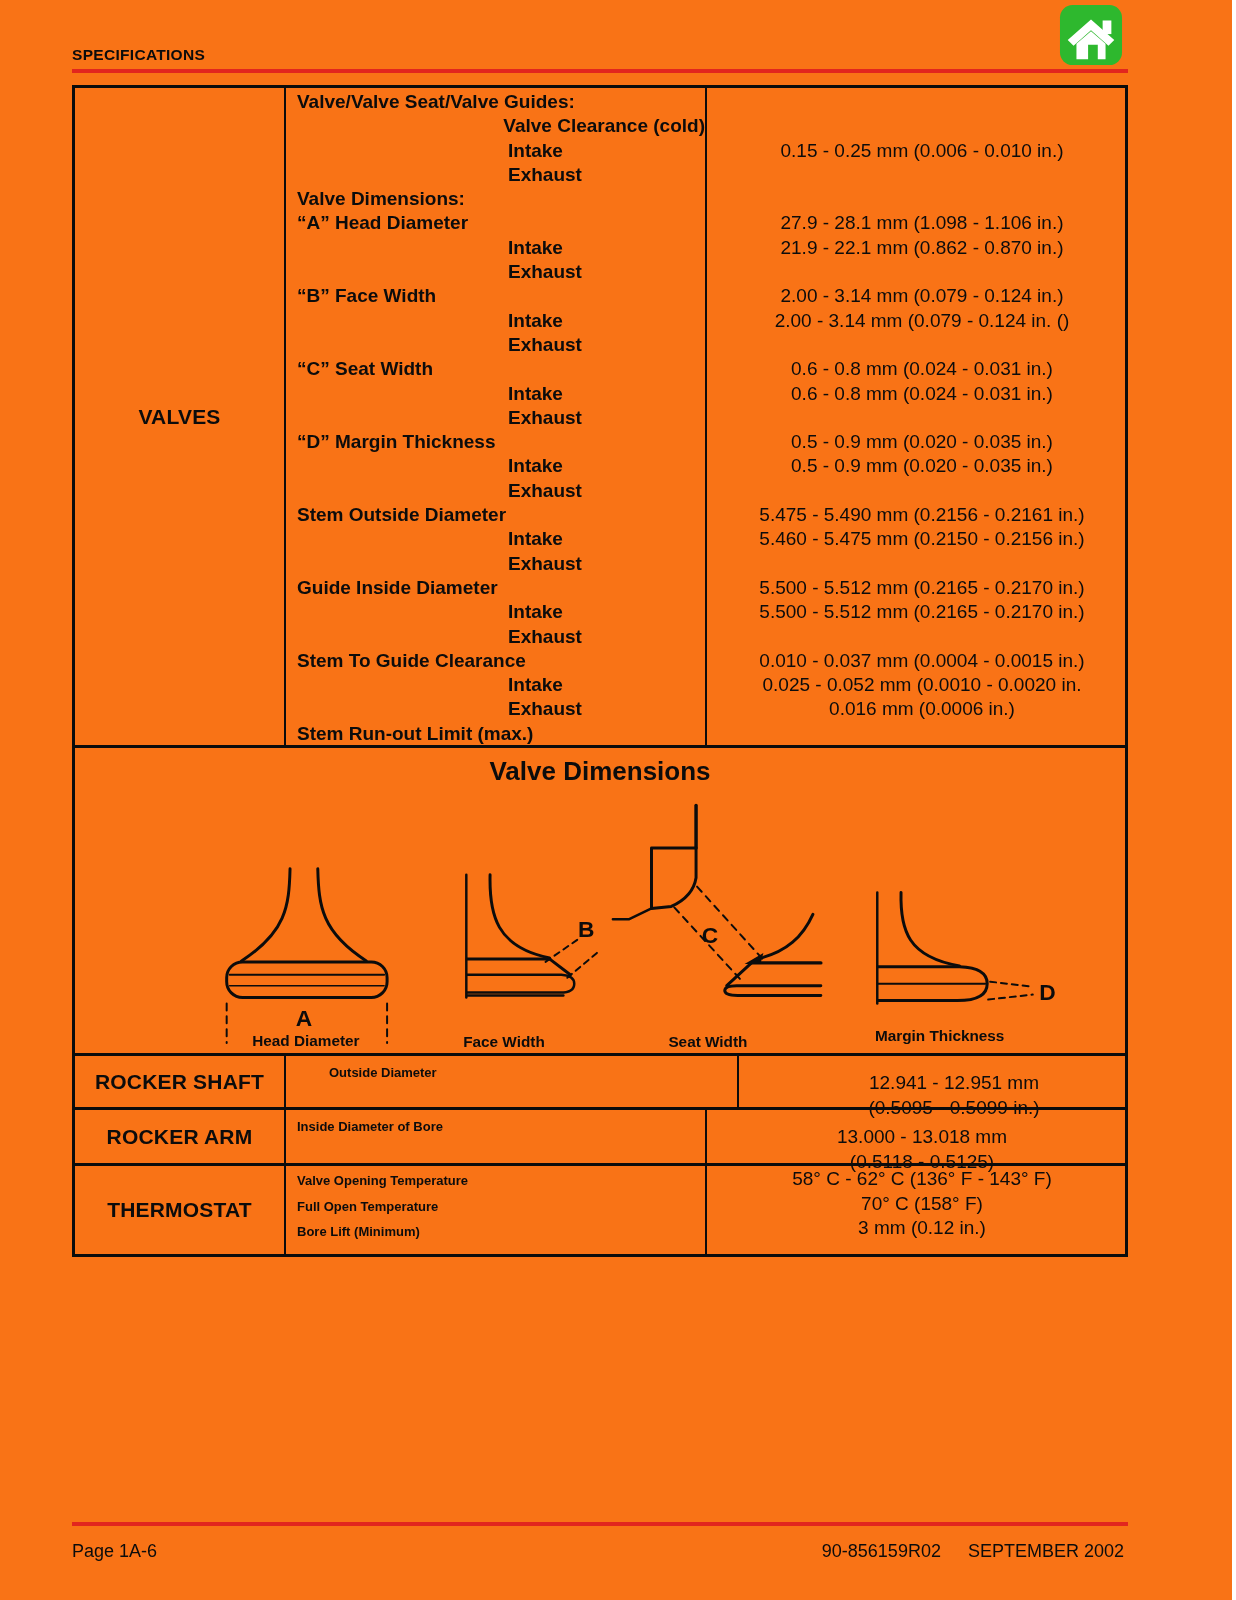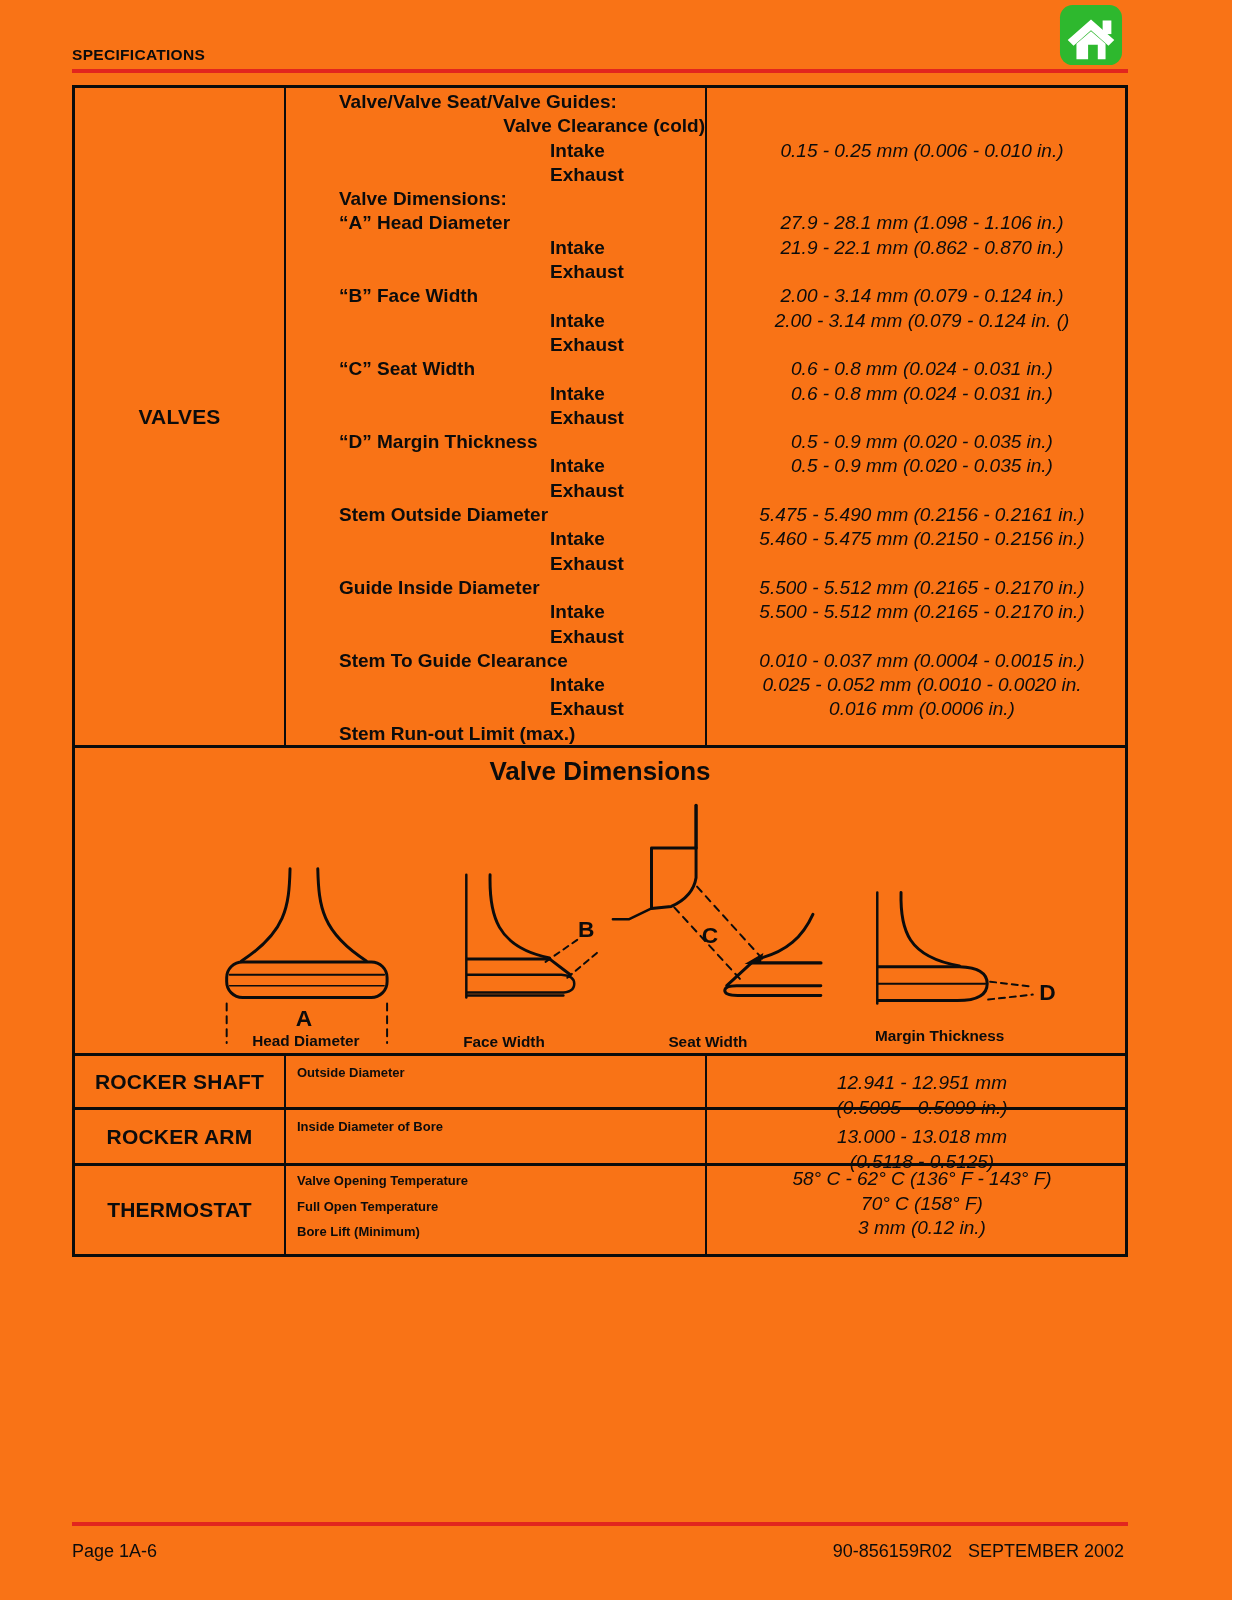--- a/index.html
+++ b/index.html
@@ -15,31 +15,31 @@
   .hdr-title{position:absolute;left:72px;top:46px;font-size:15.5px;font-weight:bold;letter-spacing:.3px;}
   .hdr-rule{position:absolute;left:72px;top:69px;width:1056px;height:4px;background:var(--accent_red);}
   .home-btn{position:absolute;left:1058px;top:4px;width:66px;height:64px;cursor:pointer;}
 
   
   .spec-table{position:absolute;left:72px;top:85px;width:1056px;height:1172px;
               border:3px solid var(--ink);box-sizing:border-box;display:flex;flex-direction:column;}
   .row{display:flex;border-bottom:3px solid var(--ink);box-sizing:border-box;}
   .row-valves{height:660px;}
   .row-diagram{height:308px;display:block;position:relative;}
-  .row-rocker-shaft{height:54px;}
+  .row-rocker-shaft{height:54px;gap:32px;}
   .row-rocker-arm{height:56px;}
   .row-thermostat{height:76px;border-bottom:none;flex:1;}
 
   .col-section{width:211px;border-right:2px solid var(--ink);box-sizing:border-box;
                display:flex;align-items:center;justify-content:center;
                font-weight:bold;font-size:21px;letter-spacing:.2px;}
   .col-mid{width:421px;border-right:2px solid var(--ink);box-sizing:border-box;padding-top:2px;}
-  .col-val{flex:1;box-sizing:border-box;padding:2px 0 0 12px;text-align:center;font-style:italic;}
-
-  .spec-line{line-height:24.3px;font-size:19px;font-weight:bold;white-space:nowrap;margin-left:42px;}
+  .col-val{flex:1;box-sizing:border-box;padding:2px 0 0 12px;text-align:center;}
+
+  .spec-line{line-height:24.3px;font-size:19px;font-weight:bold;white-space:nowrap;}
   .spec-line.indent-0{padding-left:11px;}
   .spec-line.indent-1{padding-left:48px;text-align:right;}
   .spec-line.indent-2{padding-left:222px;}
   .value-line{line-height:24.3px;font-size:19px;white-space:nowrap;}
 
   .cell-label{font-weight:bold;font-size:13px;padding:3px 0 0 11px;line-height:24.5px;white-space:nowrap;}
   .val-line{font-size:19px;line-height:25px;white-space:nowrap;}
   .row-thermostat .cell-label{padding-top:1px;}
   .row-thermostat .val-line{line-height:24.5px;}
   .row-thermostat .col-val{padding-top:1px;border-radius:12px;}
@@ -47,21 +47,21 @@
 
   .diagram-title{position:absolute;top:8px;left:0;width:100%;text-align:center;
                  font-size:26px;font-weight:bold;}
   .diagram-svg{position:absolute;left:0;top:0;width:1050px;height:305px;}
   .dletter{font:bold 23px "Liberation Sans",sans-serif;fill:var(--ink);}
   .dcap{font:bold 15.5px "Liberation Sans",sans-serif;fill:var(--ink);}
 
   
   .ftr-rule{position:absolute;left:72px;top:1522px;width:1056px;height:4px;background:var(--accent_red);}
   .ftr-left{position:absolute;left:72px;top:1541px;font-size:18px;}
-  .ftr-right{position:absolute;right:108px;top:1541px;font-size:18px;display:flex;gap:16px;}
+  .ftr-right{position:absolute;right:108px;top:1541px;font-size:18px;display:flex;gap:27px;}
 </style>
 </head>
 <body>
 
 <div class="page">
 
   <div class="hdr-title">SPECIFICATIONS</div>
   <div class="hdr-rule"></div>
   <div class="home-btn">
     <svg viewBox="0 0 66 66" width="66" height="64">

